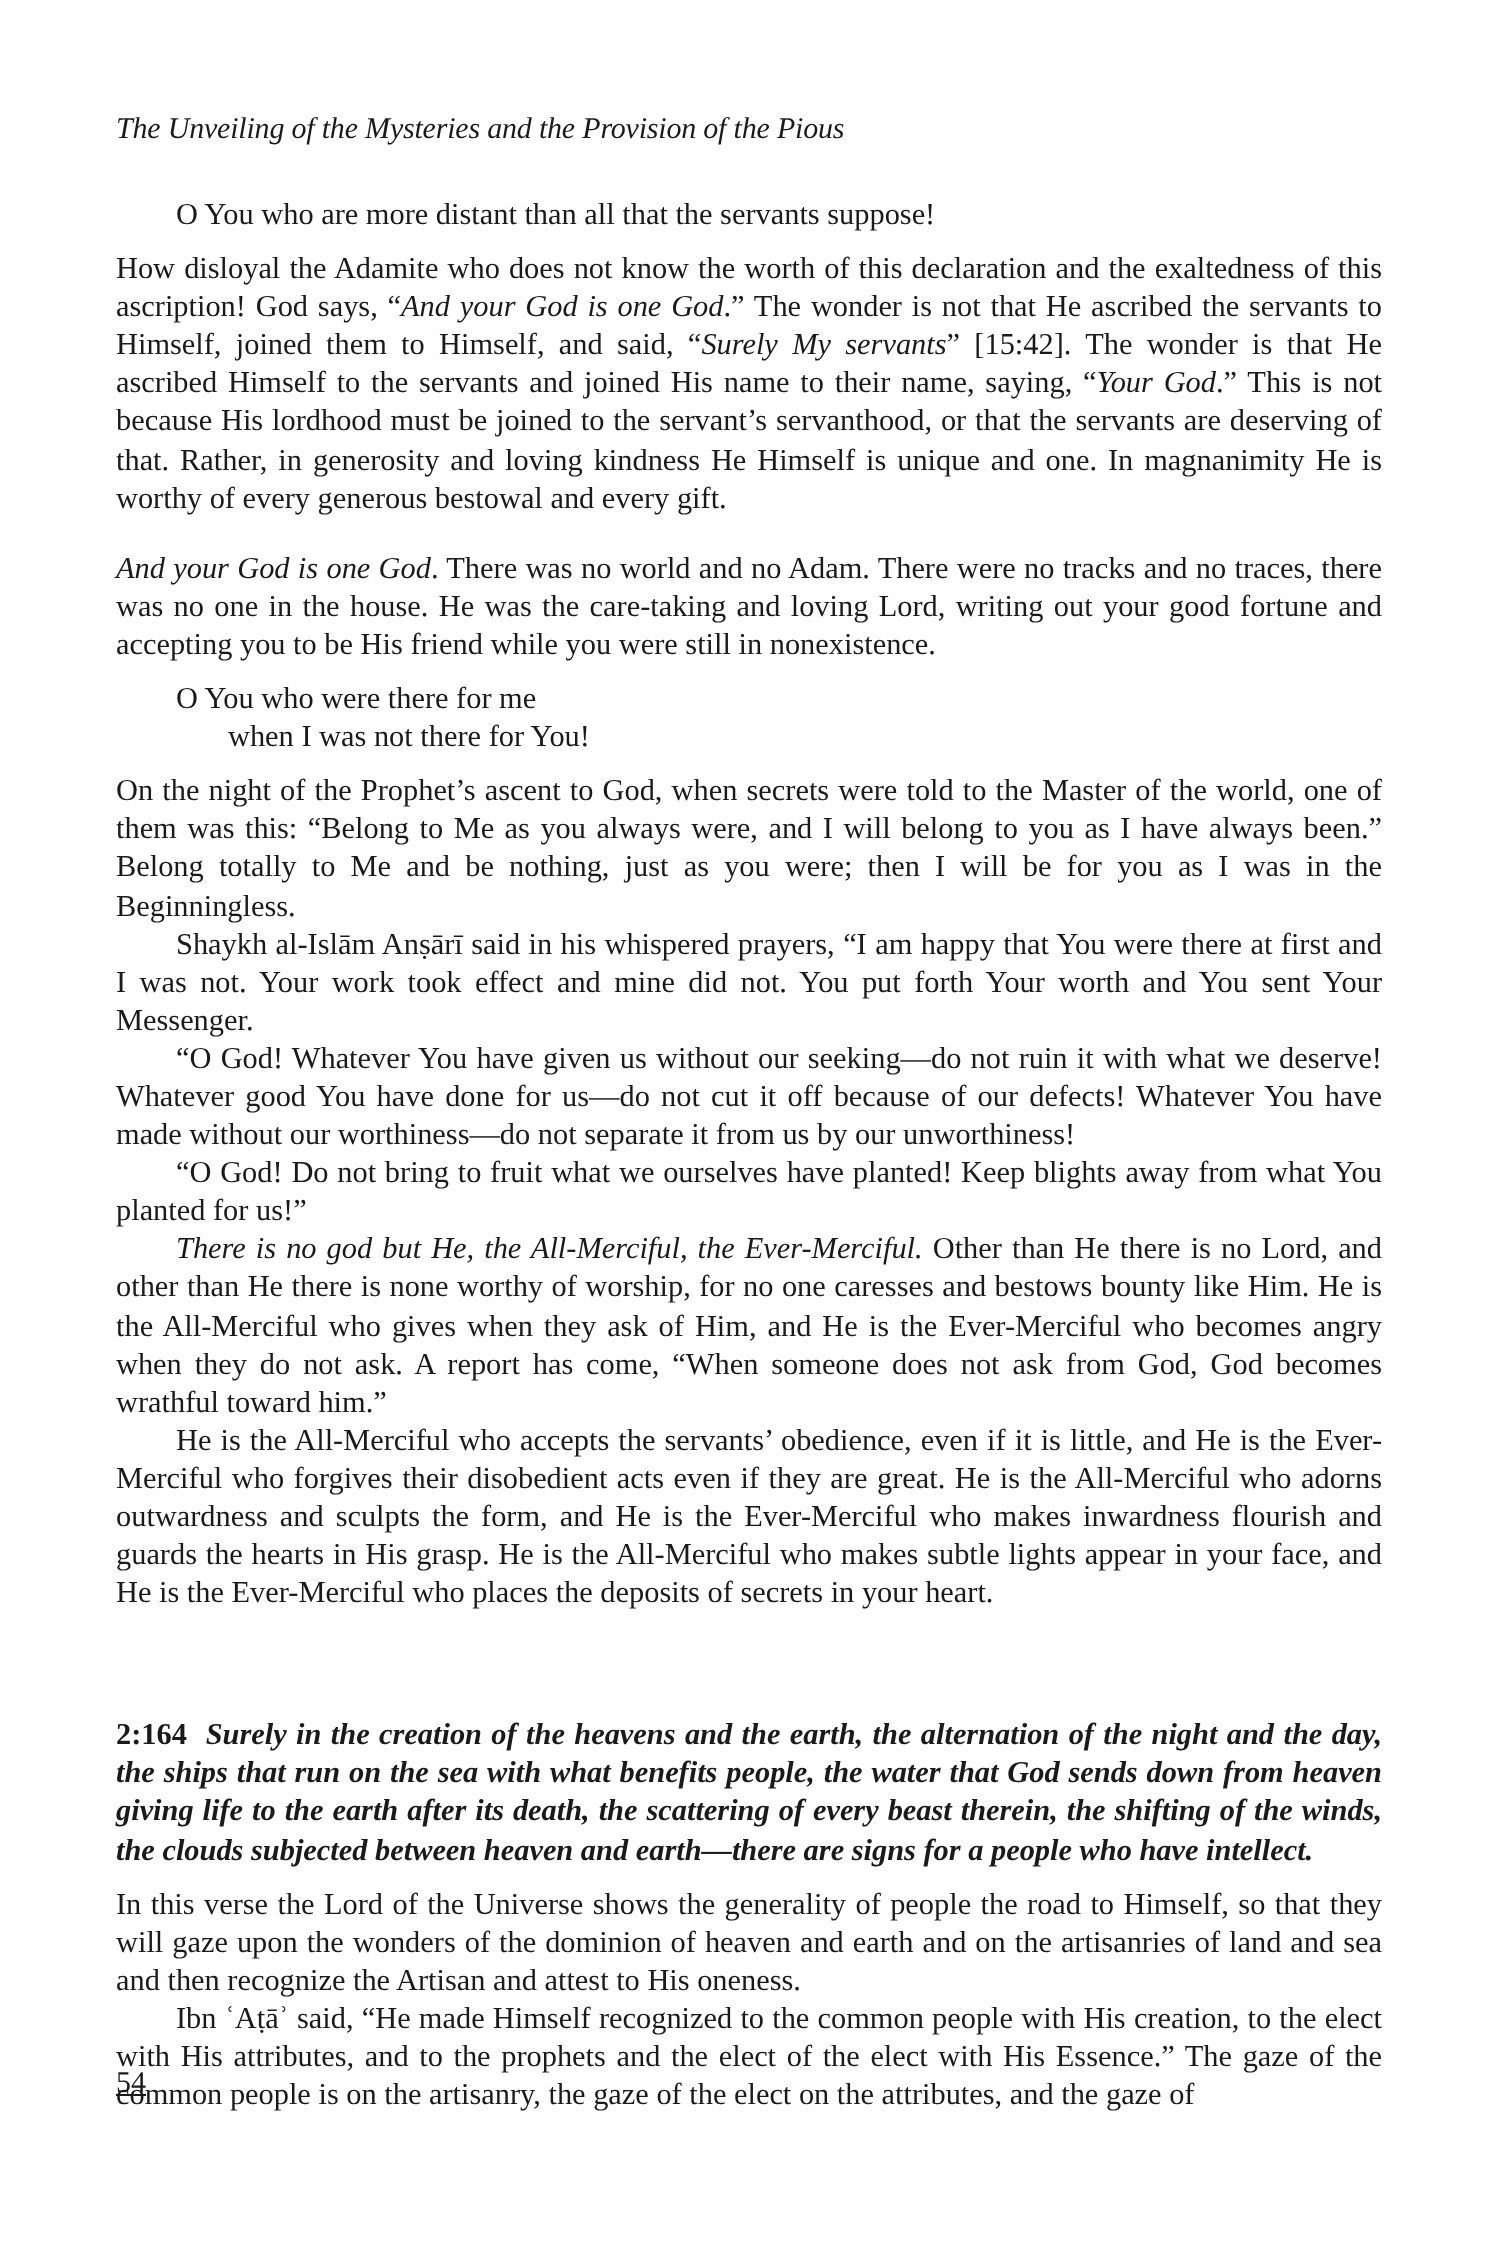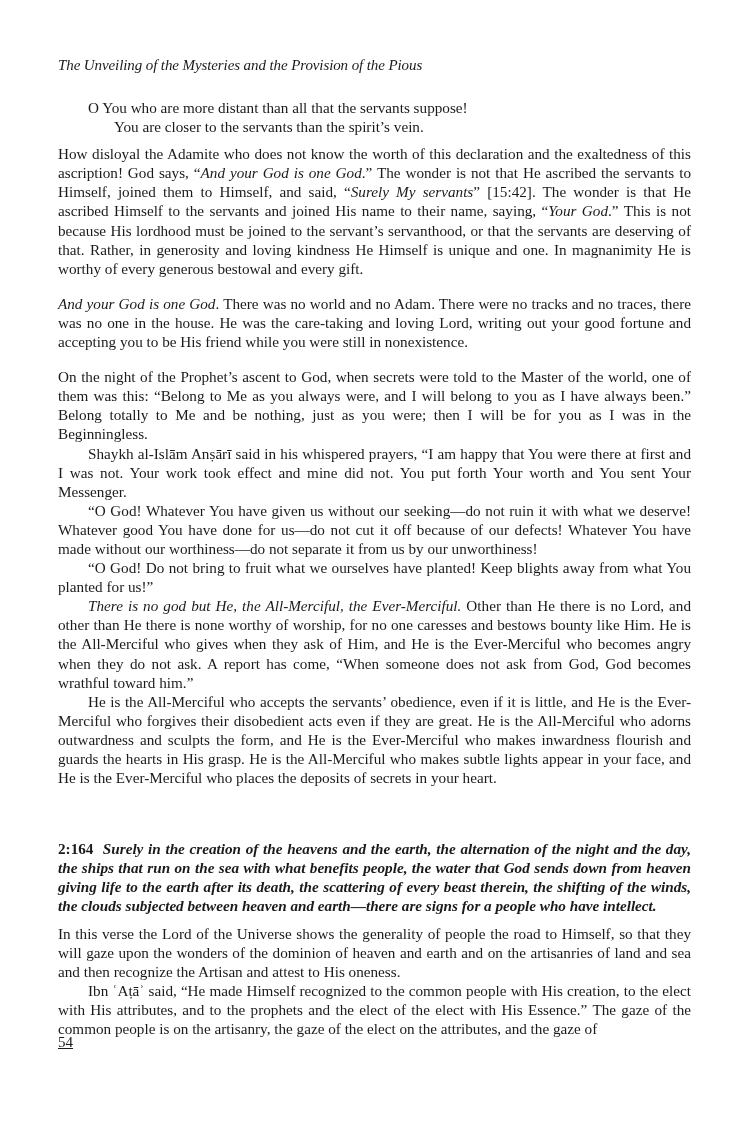--- a/index.html
+++ b/index.html
@@ -19,30 +19,33 @@
   .folio { position:absolute; left:58px; top:1034px; font-size:15px;text-decoration:underline; }
 </style>
 </head>
 <body>
 
 <div class="running-head">The Unveiling of the Mysteries and the Provision of the Pious</div>
 
 <div class="body">
   <div class="verse">
     <span class="l1">O You who are more distant than all that the servants suppose!</span>
-    <span class="l2">You are closer to the servants than the spirit’s vein.</span>
   </div>
   <div class="gap-s"></div>
   <p><span>How disloyal the Adamite who does not know the worth of this declaration and the exaltedness of this ascription!  God says, “</span><i>And your God is one God</i><span>.”  The wonder is not that He ascribed the servants to Himself, joined them to Himself, and said, “</span><i>Surely My servants</i><span>” [15:42].  The wonder is that He ascribed Himself to the servants and joined His name to their name, saying, “</span><i>Your God</i><span>.” This is not because His lordhood must be joined to the servant’s servanthood, or that the servants are deserving of that.  Rather, in generosity and loving kindness He Himself is unique and one.  In magnanimity He is worthy of every generous bestowal and every gift.</span></p>
   <div class="gap-s"></div>
   <div class="verse">
   </div>
   <div class="gap-s"></div>
   <p><i>And your God is one God</i><span>.  There was no world and no Adam.  There were no tracks and no traces, there was no one in the house.  He was the care-taking and loving Lord, writing out your good fortune and accepting you to be His friend while you were still in nonexistence.</span></p>
   <div class="gap-s"></div>
+  <div class="verse">
+    <span class="l1">O You who were there for me</span>
+    <span class="l2">when I was not there for You!</span>
+  </div>
   <div class="gap-s"></div>
   <p>On the night of the Prophet’s ascent to God, when secrets were told to the Master of the world, one of them was this:  “Belong to Me as you always were, and I will belong to you as I have always been.”  Belong totally to Me and be nothing, just as you were; then I will be for you as I was in the Beginningless.</p>
   <p class="ind">Shaykh al-Islām Anṣārī said in his whispered prayers, “I am happy that You were there at first and I was not.  Your work took effect and mine did not.  You put forth Your worth and You sent Your Messenger.</p>
   <p class="ind">“O God!  Whatever You have given us without our seeking—do not ruin it with what we de­serve!  Whatever good You have done for us—do not cut it off because of our defects!  Whatever You have made without our worthiness—do not separate it from us by our unworthiness!</p>
   <p class="ind">“O God!  Do not bring to fruit what we ourselves have planted!  Keep blights away from what You planted for us!”</p>
   <p class="ind"><i>There is no god but He, the All-Merciful, the Ever-Merciful.</i><span>  Other than He there is no Lord, and other than He there is none worthy of worship, for no one caresses and bestows bounty like Him.  He is the All-Merciful who gives when they ask of Him, and He is the Ever-Merciful who becomes angry when they do not ask.  A report has come, “When someone does not ask from God, God becomes wrathful toward him.”</span></p>
   <p class="ind">He is the All-Merciful who accepts the servants’ obedience, even if it is little, and He is the Ever-Merciful who forgives their disobedient acts even if they are great.  He is the All-Merciful who adorns outwardness and sculpts the form, and He is the Ever-Merciful who makes inwardness flourish and guards the hearts in His grasp.  He is the All-Merciful who makes subtle lights appear in your face, and He is the Ever-Merciful who places the deposits of secrets in your heart.</p>
   <div class="gap-s"></div>
   <p class="quran"><span>2:164</span>&nbsp; <i>Surely in the creation of the heavens and the earth, the alternation of the night and the day, the ships that run on the sea with what benefits people, the water that God sends down from heaven giving life to the earth after its death, the scattering of every beast therein, the shifting of the winds, the clouds subjected between heaven and earth—there are signs for a people who have intellect.</i></p>
   <div class="gap-s"></div>

